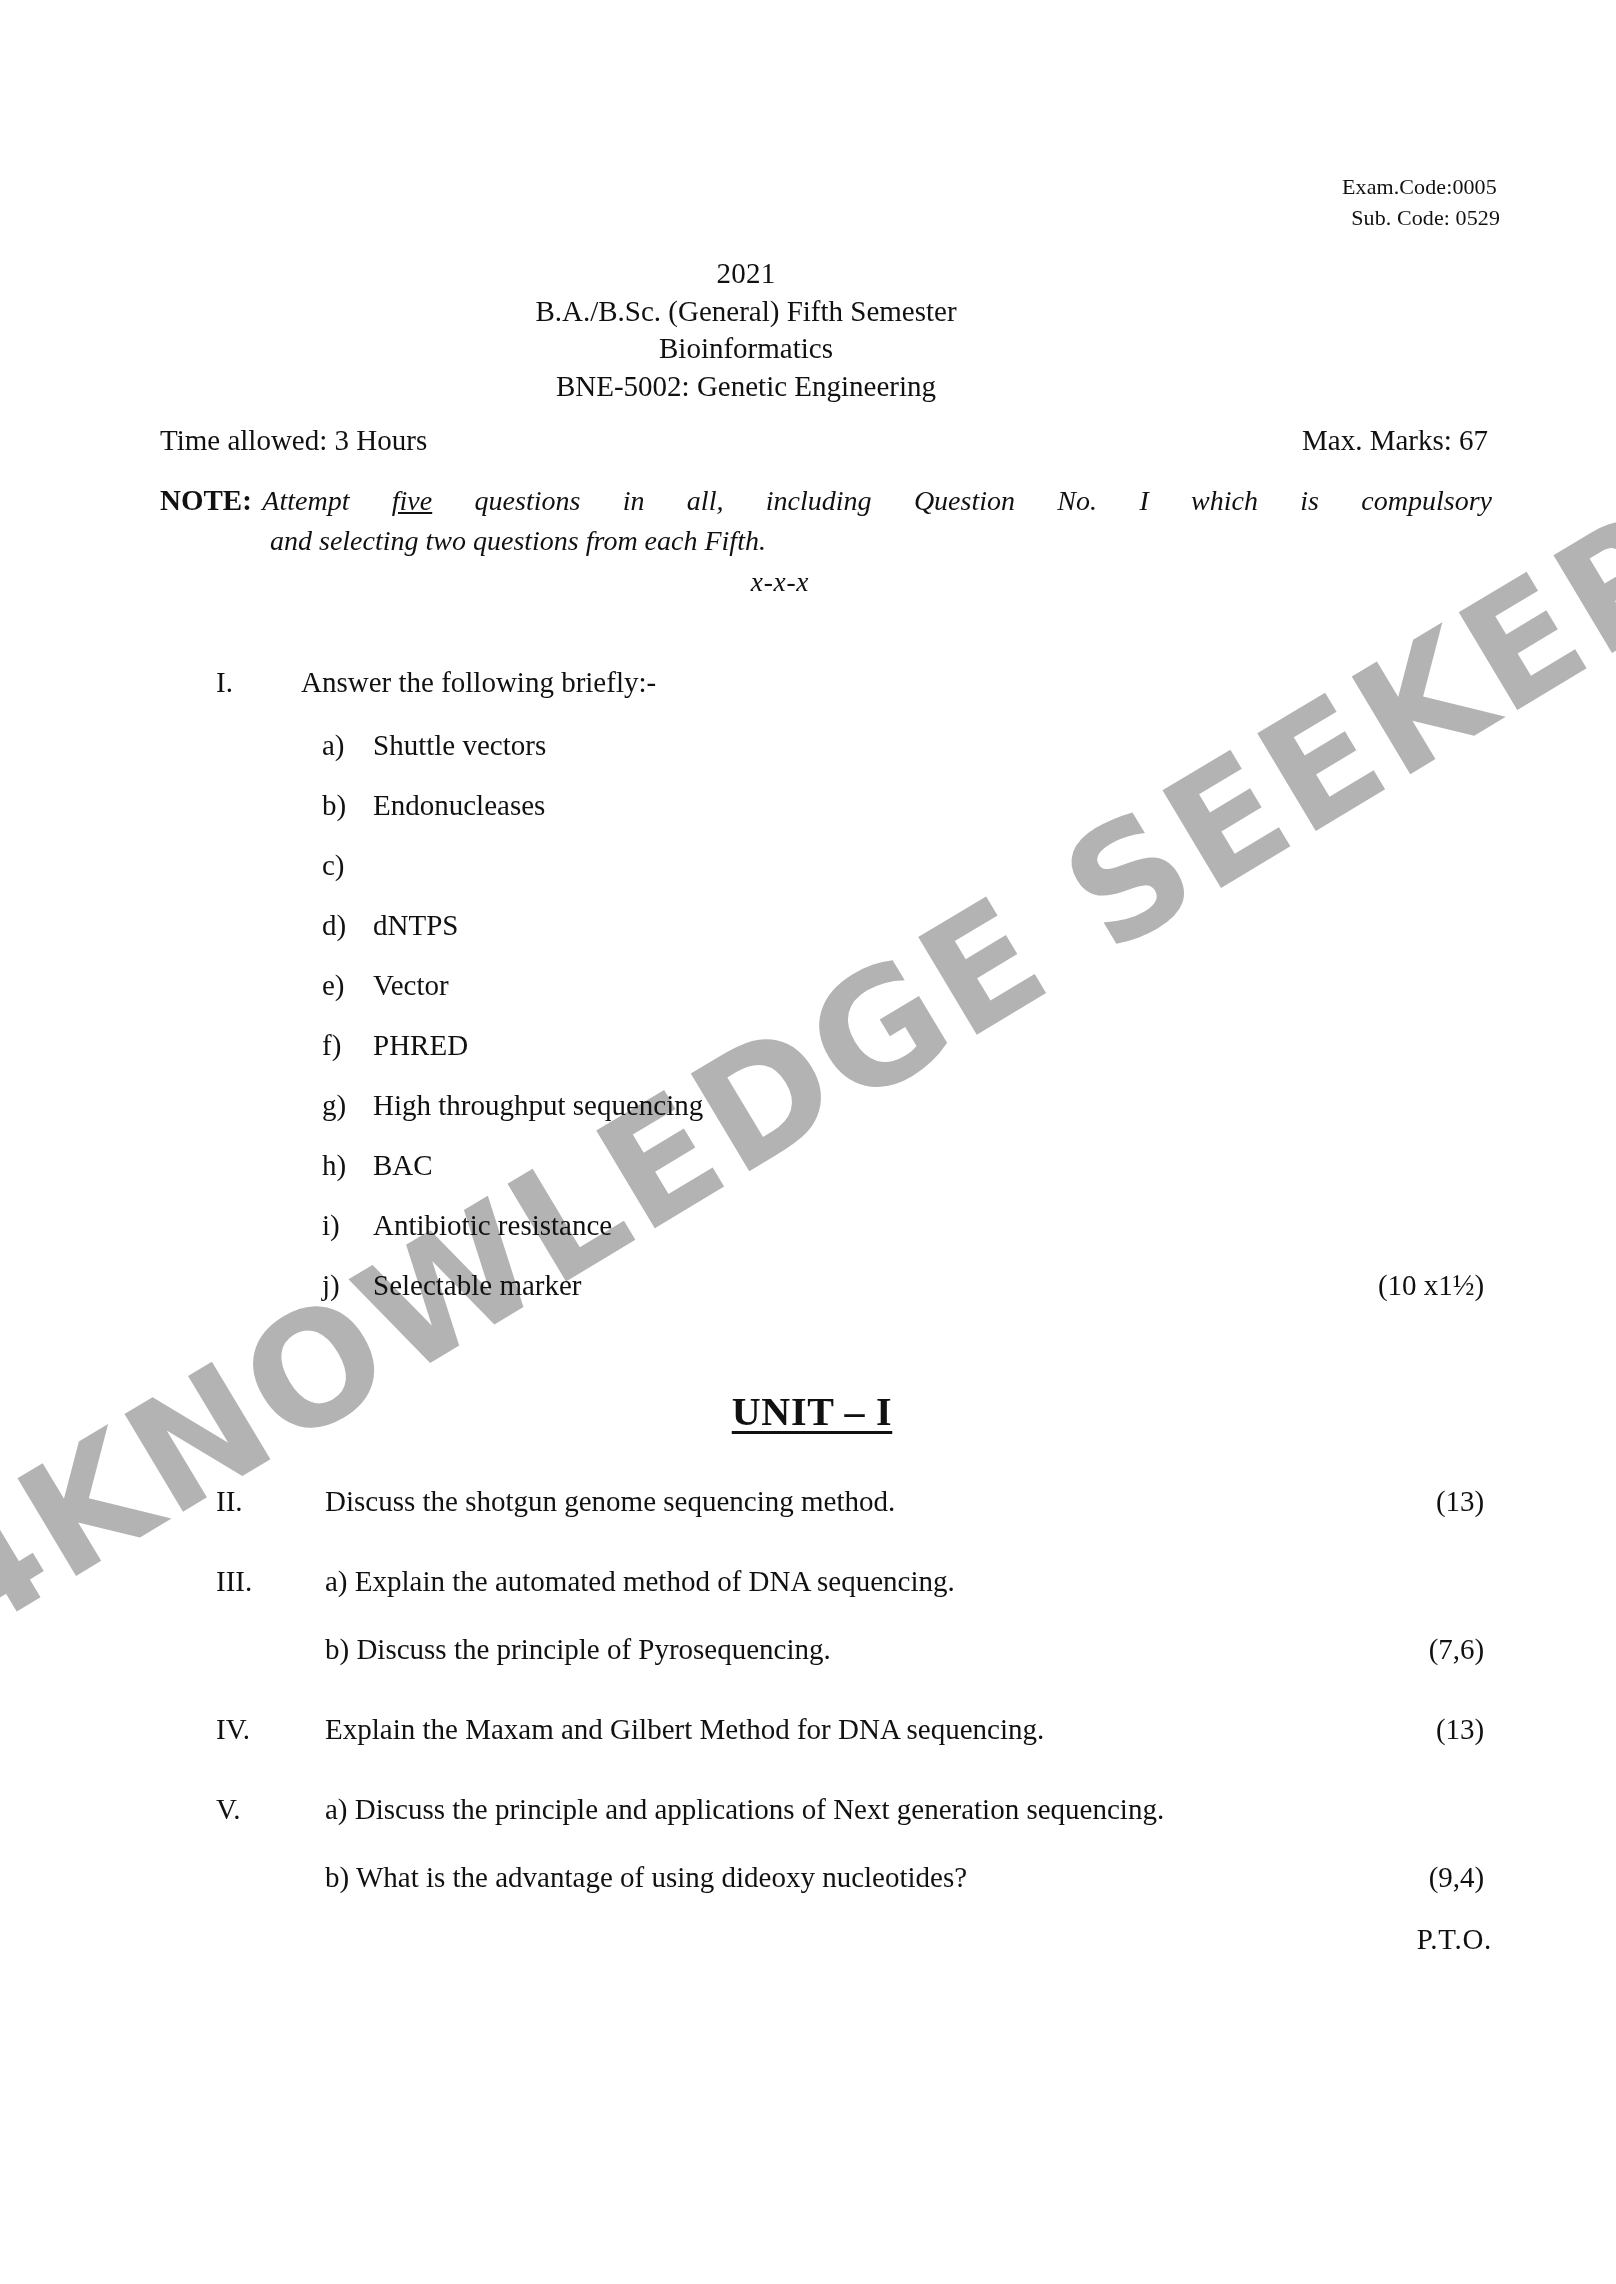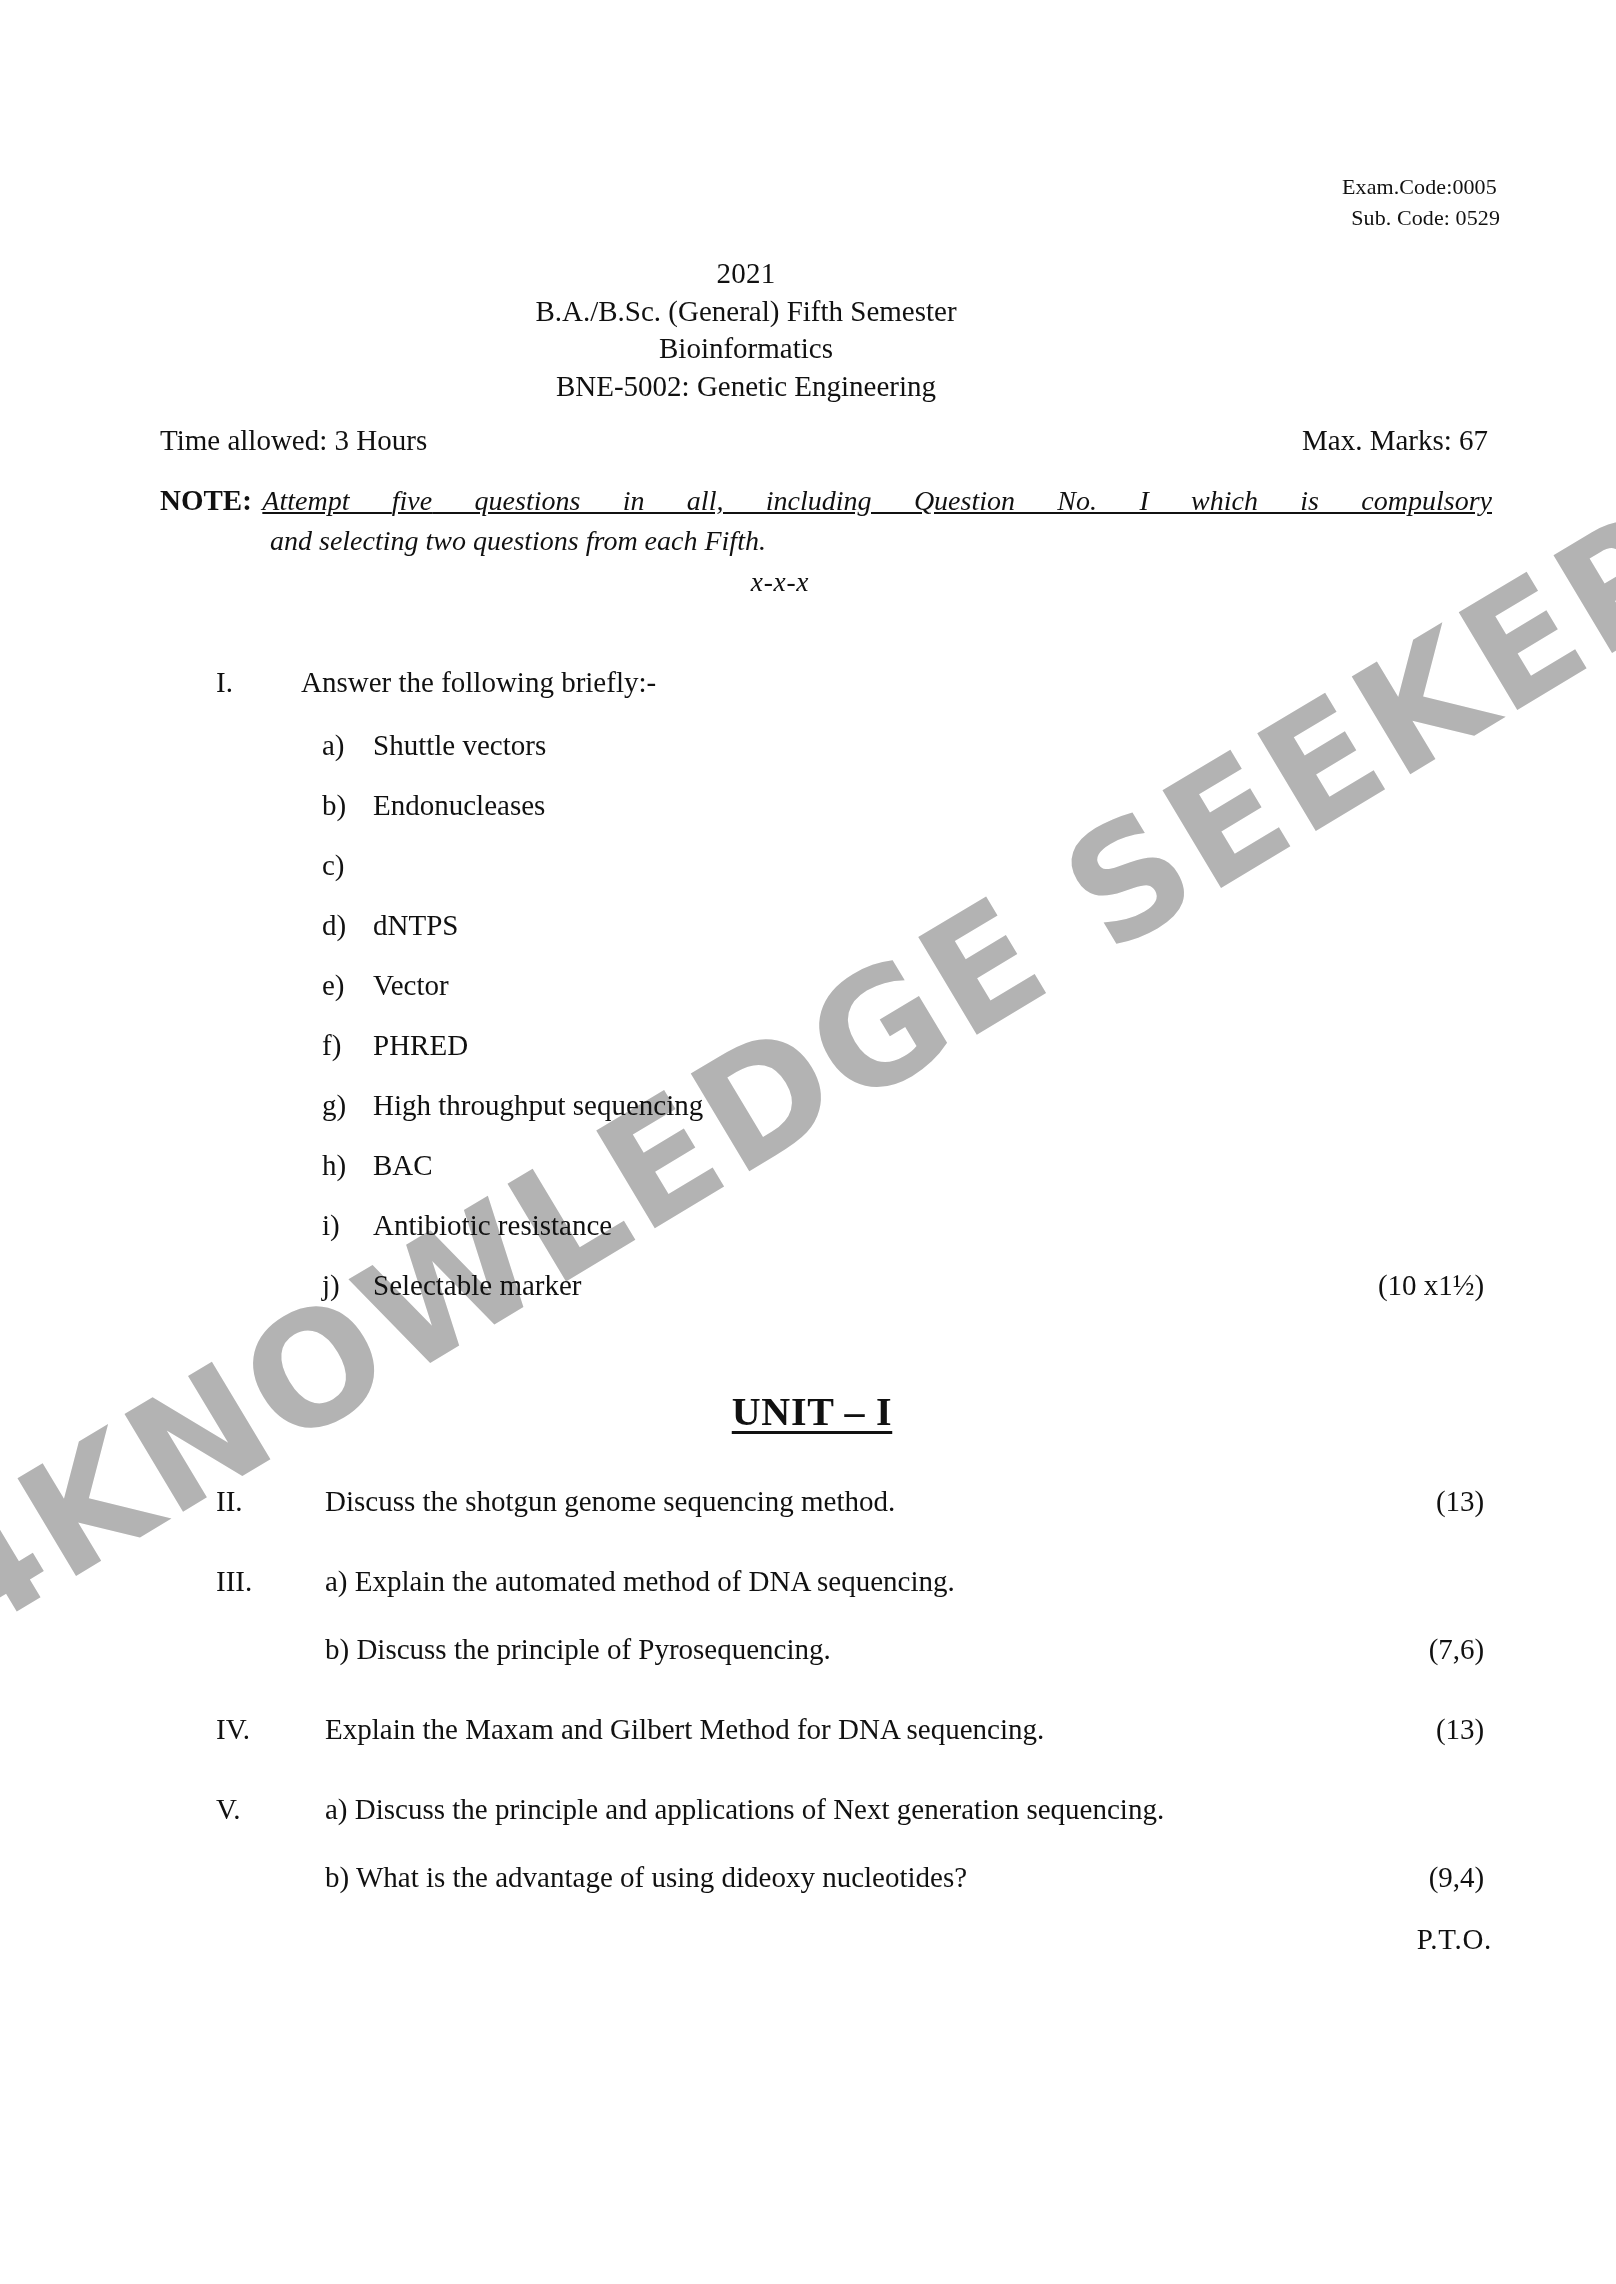--- a/index.html
+++ b/index.html
@@ -94,21 +94,20 @@
     font-size: 29px;
     white-space: nowrap;
     margin-right: 10.5px;
   }
   .note-body {
     font-style: italic;
     text-align: justify;
     text-align-last: justify;
     flex: 1;
     line-height: 1.18;
-    text-decoration: underline;
   }
   .note-body .u { text-decoration: underline; }
   .note-line2 {
     font-style: italic;
     margin-left: 110px;
     margin-top: 6.5px;
     line-height: 1.18;
   }
   .xxx {
     font-style: italic;

